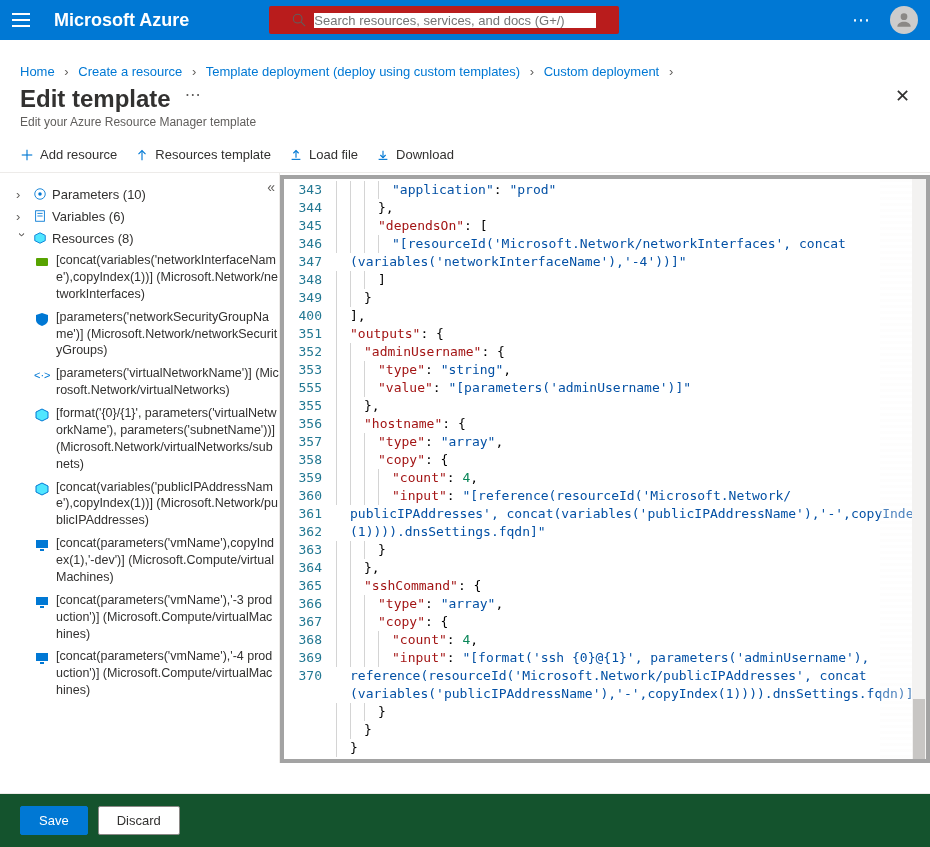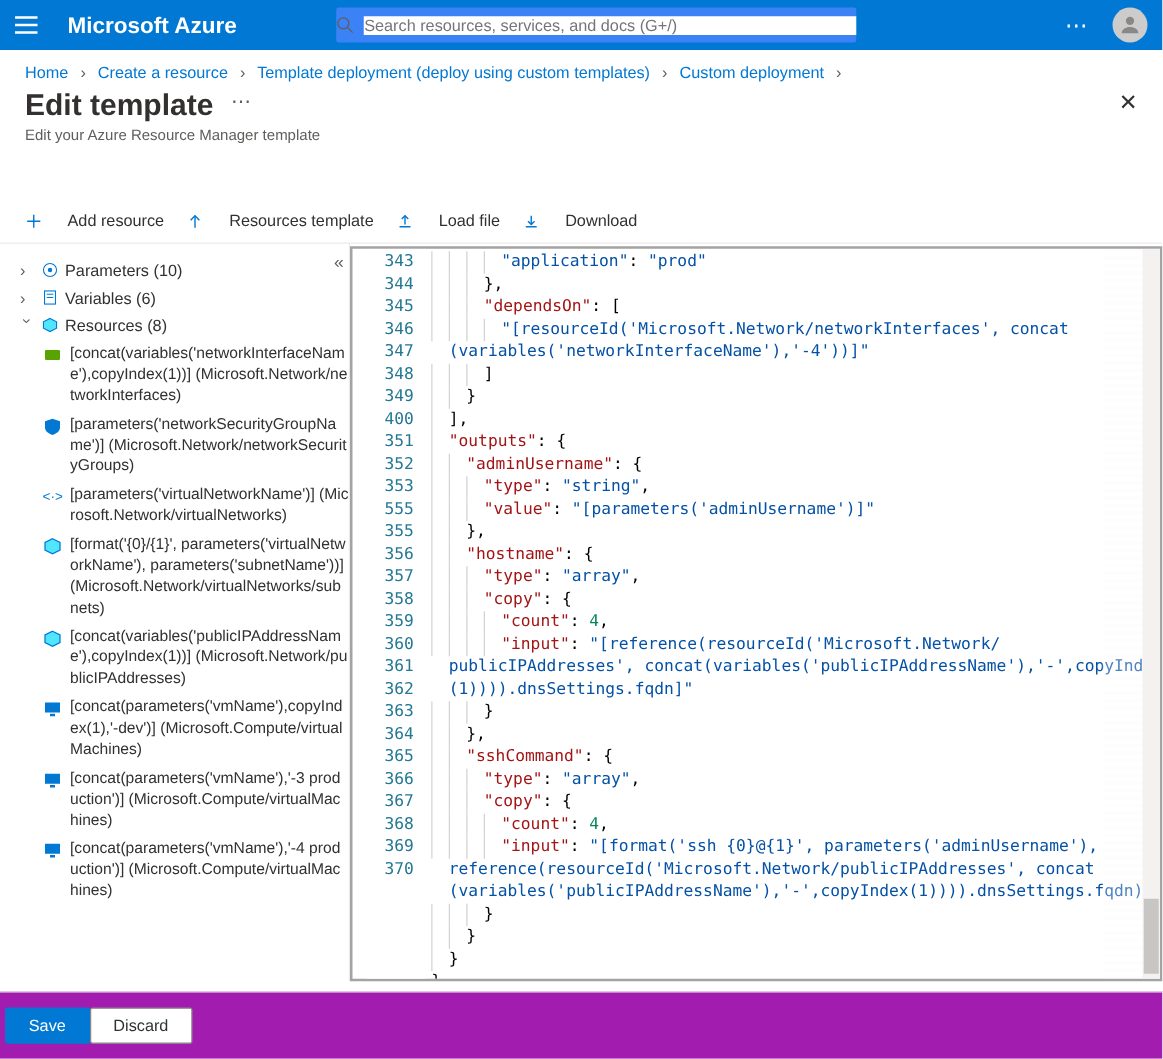--- a/index.html
+++ b/index.html
@@ -3,74 +3,74 @@
 <meta charset="utf-8">
 <style>
   * { box-sizing: border-box; margin: 0; padding: 0; }
   body { font-family: "Segoe UI", Arial, sans-serif; font-size: 13px; color: #323130; background: #fff; width: 930px; height: 847px; overflow: hidden; position: relative; }
 
   
   .top-header { background: #0078d4; height: 40px; display: flex; align-items: center; padding: 0 12px; color: #fff; }
   .hamburger { width: 24px; height: 24px; display: flex; flex-direction: column; justify-content: center; gap: 4px; cursor: pointer; margin-right: 18px; }
   .hamburger span { height: 2px; background: #fff; width: 18px; }
   .brand { font-weight: 600; font-size: 18px; margin-right: 80px; }
-  .search-box { background: #3b82f6; height: 28px; width: 416px; display: flex; align-items: center; padding: 0 0; border-radius: 2px; }
+  .search-box { background: #b91c1c; height: 28px; width: 350px; display: flex; align-items: center; padding: 0 23px; border-radius: 2px; }
   .search-box svg { width: 14px; height: 14px; margin-right: 8px; }
   .search-box input { border: none; outline: none; flex: 1; font-size: 13px; color: #605e5c; }
   .header-right { margin-left: auto; display: flex; align-items: center; gap: 18px; }
   .ellipsis-icon { font-size: 18px; letter-spacing: 2px; color: #fff; cursor: pointer; }
   .avatar { width: 28px; height: 28px; border-radius: 50%; background: #ccc; display: flex; align-items: center; justify-content: center; }
   .avatar svg { width: 20px; height: 20px; }
 
   
-  .breadcrumb { padding: 10px 20px 6px; font-size: 13px; }
+  .breadcrumb { padding: 24px 20px 6px; font-size: 13px; }
   .breadcrumb a { color: #0078d4; text-decoration: none; }
   .breadcrumb .sep { color: #605e5c; margin: 0 6px; }
 
   
   .page-title-row { display: flex; align-items: flex-start; padding: 0 20px 2px; }
   .page-title { font-size: 24px; font-weight: 600; }
   .title-ellipsis { margin-left: 14px; color: #605e5c; font-size: 16px; letter-spacing: 2px; cursor: pointer; }
   .close-btn { margin-left: auto; cursor: pointer; font-size: 18px; color: #323130; }
   .subtitle { padding: 0 20px 10px; color: #605e5c; font-size: 12px; }
 
   
   .toolbar { display: flex; align-items: center; padding: 8px 20px 10px; border-bottom: 1px solid #edebe9; gap: 18px; }
-  .tool-btn { display: flex; align-items: center; gap: 20px; cursor: pointer; color: #323130; font-size: 13px; margin-top: 36px; }
+  .tool-btn { display: flex; align-items: center; gap: 6px; cursor: pointer; color: #323130; font-size: 13px; }
   .tool-btn svg { width: 14px; height: 14px; }
 
   
   .main { display: flex; height: 590px; }
   .tree-panel { width: 280px; border-right: 1px solid #edebe9; overflow: hidden; position: relative; padding: 10px 0 0 16px; font-size: 13px; }
   .collapse-tree { position: absolute; top: 6px; right: 4px; cursor: pointer; color: #605e5c; font-size: 14px; }
   .tree-node { display: flex; align-items: center; gap: 4px; padding: 3px 0; cursor: pointer; }
   .tree-node .chev { width: 12px; display: inline-block; color: #605e5c; }
   .tree-icon { width: 16px; height: 16px; display: inline-flex; align-items: center; justify-content: center; font-size: 12px; }
   .tree-children { margin-left: 18px; }
   .res-item { display: flex; align-items: flex-start; gap: 6px; padding: 3px 0; font-size: 12.5px; line-height: 1.35; cursor: pointer; justify-content: flex-end; }
   .res-item .ri-icon { width: 16px; height: 16px; flex-shrink: 0; margin-top: 2px; }
   .res-item .ri-text { flex: 1; overflow: hidden; white-space: normal; word-break: break-all; }
 
   
-  .editor { flex: 1; display: flex; font-family: Consolas, monospace; font-size: 13px; background: #fff; overflow: hidden; position: relative; border: 2px solid #a3a3a3; margin: 2px 0 0 0; padding-left: 11px; }
+  .editor { flex: 1; display: flex; font-family: Consolas, monospace; font-size: 13px; background: #fff; overflow: hidden; position: relative; border: 4px solid #a3a3a3; margin: 2px 0 0 0; }
   .gutter { width: 48px; text-align: right; padding: 2px 10px 2px 0; color: #237893; background: #fff; line-height: 18px; user-select: none; }
   .code { flex: 1; padding: 2px 0 2px 4px; line-height: 18px; white-space: pre; overflow: hidden; }
   .code .ln { display: block; height: 18px; }
   .code .indent { border-left: 1px solid #d4d4d4; display: inline-block; width: 14px; height: 18px; vertical-align: top; }
   .code .plain { border-left: 1px solid transparent; display: inline-block; width: 14px; height: 18px; vertical-align: top; }
   .tk-key { color: #a31515; }
   .tk-str { color: #0451a5; }
   .tk-punc { color: #000; }
   .tk-num { color: #098658; }
   .scrollbar-v { position: absolute; right: 0; top: 0; bottom: 0; width: 14px; background: #f3f2f1; }
   .scrollbar-v .thumb { position: absolute; right: 1px; width: 12px; background: #c8c6c4; }
   .minimap-stub { position: absolute; right: 14px; top: 0; bottom: 0; width: 32px; background: repeating-linear-gradient(#faf9f8, #faf9f8 3px, #fff 3px, #fff 6px); opacity: 0.3; }
 
   
-  .footer { position: absolute; bottom: 0; left: 0; right: 0; padding: 12px 4px; border-top: 1px solid #edebe9; display: flex; gap: 0; background: #a21caf; }
+  .footer { position: absolute; bottom: 0; left: 0; right: 0; padding: 12px 20px; border-top: 1px solid #edebe9; display: flex; gap: 10px; background: #14532d; }
   .btn { padding: 6px 18px; font-size: 13px; border-radius: 2px; cursor: pointer; }
   .btn-primary { background: #0078d4; color: #fff; border: 1px solid #0078d4; }
   .btn-secondary { background: #fff; color: #323130; border: 1px solid #8a8886; }
 </style>
 </head>
 <body>
 
 <div class="top-header">
   <div class="hamburger">
     <span></span>

